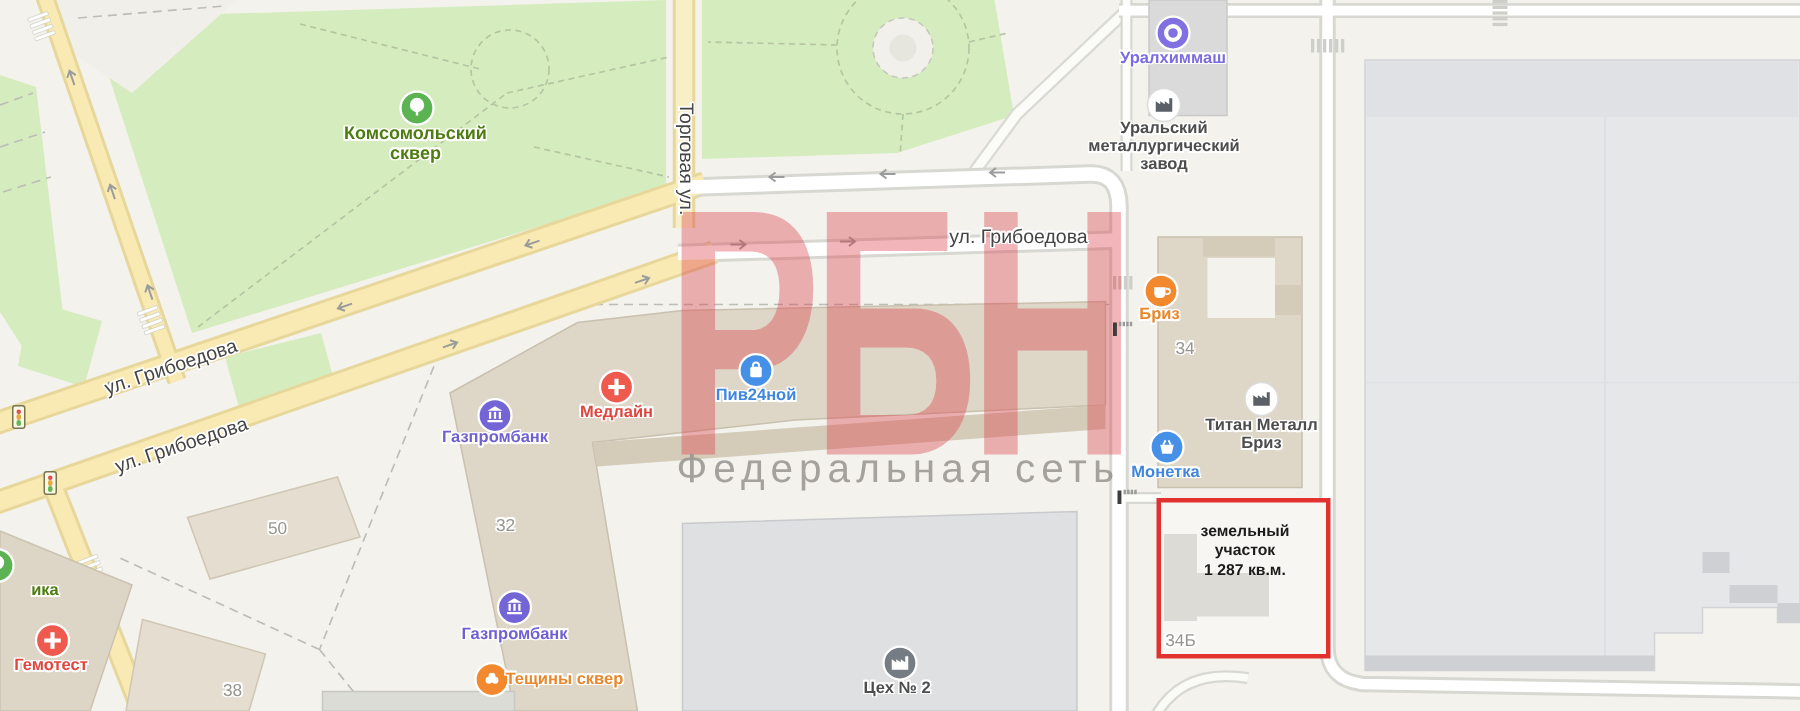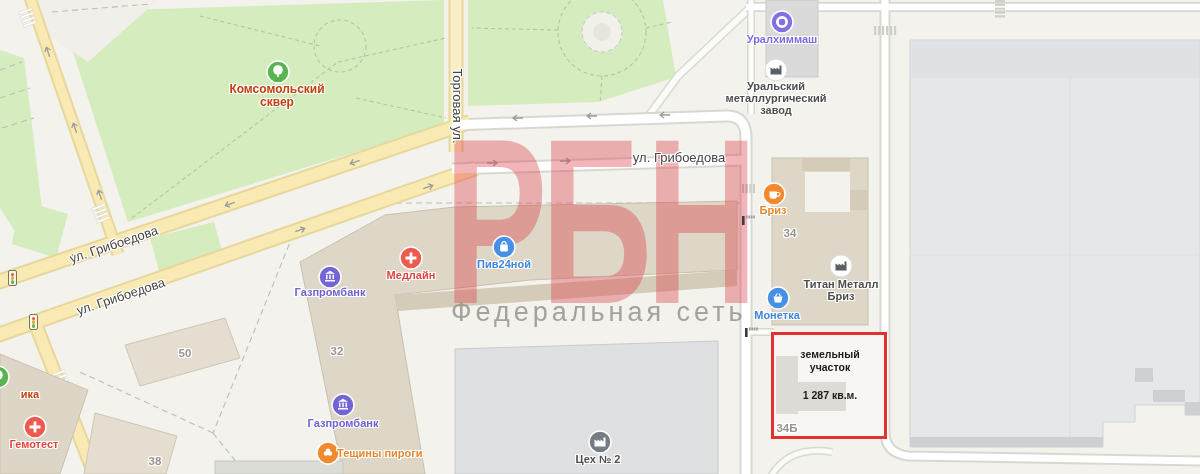--- a/index.html
+++ b/index.html
@@ -9,42 +9,42 @@
   .layer{position:absolute;left:0;top:0;width:1200px;height:474px;}
   
   .lbl{position:absolute;transform:translate(-50%,-50%);white-space:nowrap;
        font-size:11px;font-weight:bold;line-height:1.1;text-align:center;
        text-shadow:0 1px 0 #fff,0 -1px 0 #fff,1px 0 0 #fff,-1px 0 0 #fff,
                    1px 1px 0 #fff,-1px -1px 0 #fff,1px -1px 0 #fff,-1px 1px 0 #fff;}
   .lbl-left{transform:translate(0,-50%);text-align:left;}
   .street{font-weight:normal;font-size:13px;color:#454545;}
   .rot-diag{transform:translate(-50%,-50%) rotate(-18.5deg);}
   .rot-vert{transform:translate(-50%,-50%) rotate(90deg);}
-  .num{font-weight:bold;font-size:11.5px;color:#96958f;}
+  .num{font-weight:normal;font-size:11.5px;color:#96958f;}
   .c-red{color:#e0463e}.c-blue{color:#3f86e0}.c-indigo{color:#6f61d2}
-  .c-purple{color:#7a6be0}.c-orange{color:#e8872b}.c-green{color:#c2410c}.c-dark{color:#4d4d4d}
+  .c-purple{color:#7a6be0}.c-orange{color:#e8872b}.c-green{color:#4d7c0f}.c-dark{color:#4d4d4d}
   .icon{position:absolute;width:24px;height:24px;}
   .icon svg{display:block;}
   
   .tl{position:absolute;width:9px;height:16px;background:#faf7e8;border:1px solid #77774f;
       border-radius:2px;box-sizing:border-box;display:flex;flex-direction:column;
       align-items:center;justify-content:space-between;padding:1.5px 0;}
   .tl i{display:block;width:3.5px;height:3.5px;border-radius:50%;}
   .tl .d1{background:#e04f4a}.tl .d2{background:#e8a83c}.tl .d3{background:#67b556}
   .brr{position:absolute;width:16px;height:12px;}
   
   #wm-big{position:absolute;left:444px;top:104px;font-size:235px;font-weight:bold;line-height:1;
           letter-spacing:-10px;color:rgba(222,60,70,0.38);transform:scaleX(0.66);
           transform-origin:0 0;pointer-events:none;}
   #wm-sub{position:absolute;left:451px;top:297px;font-size:27px;letter-spacing:4px;
           color:rgba(150,147,141,0.85);pointer-events:none;white-space:nowrap;}
   
   .anno{position:absolute;left:779px;top:348px;width:102px;text-align:center;
         font-size:10.5px;font-weight:bold;color:#1b1b1b;line-height:1.2;}
-  .anno .l2{margin-top:16px;}
+  .anno .l2{margin-top:1px;}
 </style>
 </head>
 <body>
 
 <div class="stage">
 
 <svg class="base" width="1200" height="474" viewBox="0 0 1200 474">
   <rect x="0" y="0" width="1200" height="474" fill="#f3f2ed"></rect>
 
   <g>
@@ -317,21 +317,21 @@
   <div class="lbl c-indigo" style="left:343px;top:423px">Газпромбанк</div>
 
   <div class="icon" style="left:316px;top:441px">
     <svg width="24" height="24" viewBox="0 0 24 24">
           <circle cx="12" cy="12" r="11" fill="#f2892f" stroke="#fff" stroke-width="1.5"></circle>
           <circle cx="10" cy="12.5" r="2.3" fill="#fff"></circle>
           <circle cx="14" cy="12.5" r="2.3" fill="#fff"></circle>
           <circle cx="12" cy="9.8" r="2.3" fill="#fff"></circle>
         </svg>
   </div>
-  <div class="lbl lbl-left c-orange" style="left:337px;top:453px">Тещины пироги</div>
+  <div class="lbl lbl-left c-orange" style="left:337px;top:453px">Тещины сквер</div>
 
   <div class="icon" style="left:23px;top:415px">
     <svg width="24" height="24" viewBox="0 0 24 24">
           <circle cx="12" cy="12" r="11" fill="#ee5a4e" stroke="#fff" stroke-width="1.5"></circle>
           <path d="M10.6 6.5 h2.8 v4.1 h4.1 v2.8 h-4.1 v4.1 h-2.8 v-4.1 h-4.1 v-2.8 h4.1 z" fill="#fff"></path>
         </svg>
   </div>
   <div class="lbl c-red" style="left:34px;top:444px">Гемотест</div>
 
   <div class="icon" style="left:-14px;top:365px">

